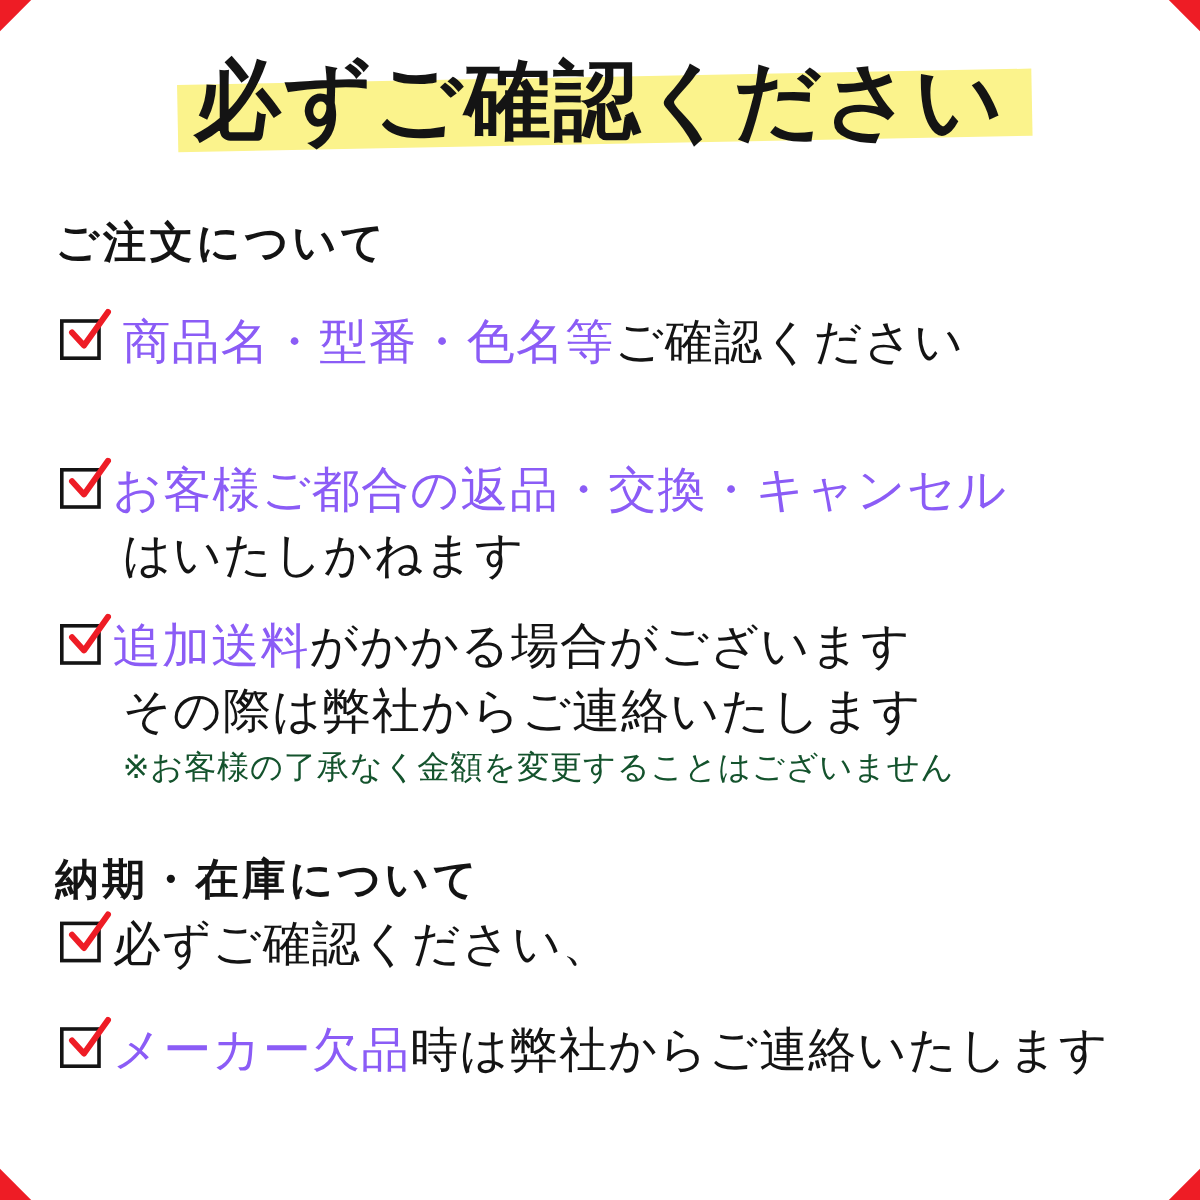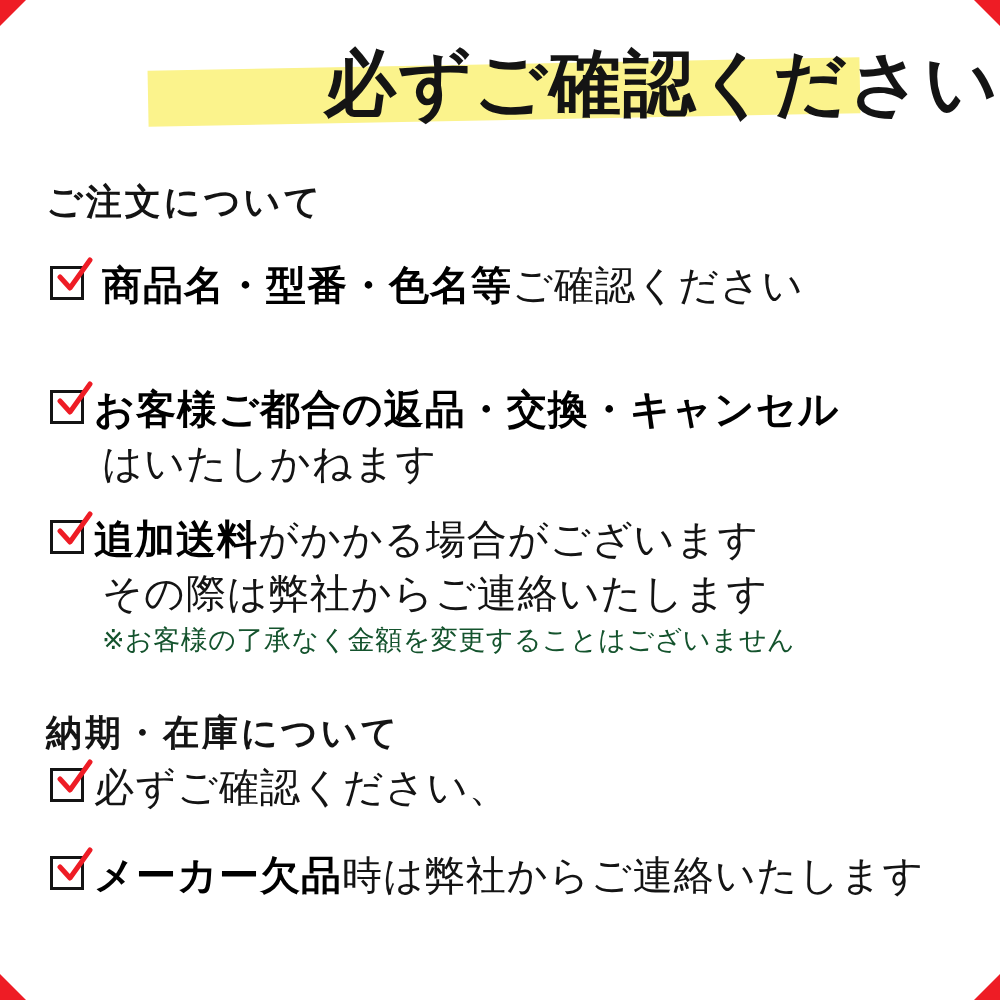--- a/index.html
+++ b/index.html
@@ -68,21 +68,20 @@
   }
   .title-text {
     position: relative;
     z-index: 1;
     font-size: 72px;
     font-weight: bold;
     letter-spacing: 2px;
     color: #141414;
     line-height: 1.25;
     white-space: nowrap;
-    text-align: right;
   }
 
   
   .section-head {
     position: absolute;
     left: 46px;
     font-size: 36px;
     font-weight: bold;
     color: #141414;
     letter-spacing: 3px;
@@ -125,22 +124,22 @@
     font-size: 40px;
     line-height: 1.36;
     color: #141414;
     letter-spacing: 1px;
     white-space: nowrap;
   }
   .line.indent {
     padding-left: 8px;
   }
   .red {
-    color: #000000;
-    font-weight: bold;
+    color: #8b5cf6;
+    font-weight: normal;
   }
   .blk-bold {
     color: #141414;
   }
   .note {
     font-size: 27px;
     line-height: 1.4;
     color: #14532d;
     letter-spacing: 0.5px;
     padding-left: 8px;

